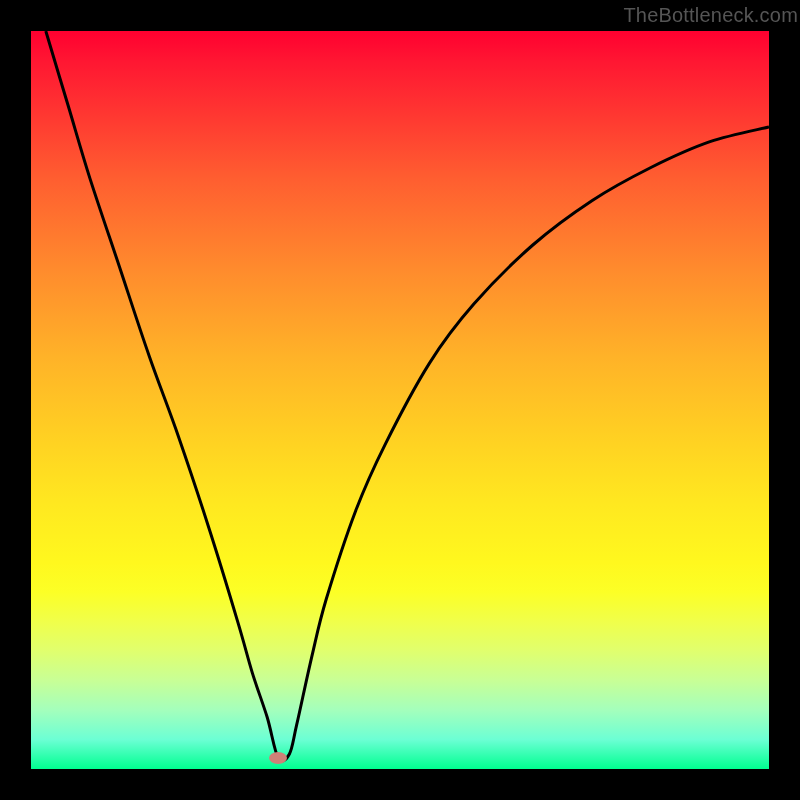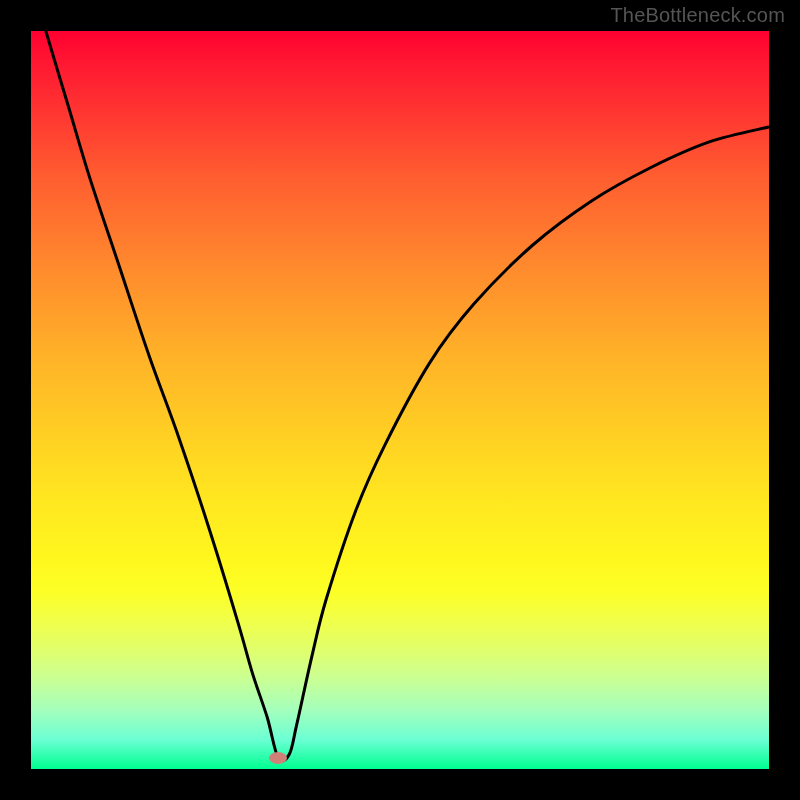--- a/index.html
+++ b/index.html
@@ -31,21 +31,21 @@
       #e0ff6e 84%,
       #c8ff96 88%,
       #a4ffbc 92%,
       #6cffd4 96%,
       #00ff90 100%
     );
   }
   .watermark {
     position: absolute;
     top: 4px;
-    right: 15px;
+    right: 2px;
     color: #555;
     font-size: 20px;
     font-weight: 500;
     letter-spacing: 0.2px;
     z-index: 5;
   }
   svg.curve {
     position: absolute;
     left: 0;
     top: 0;

